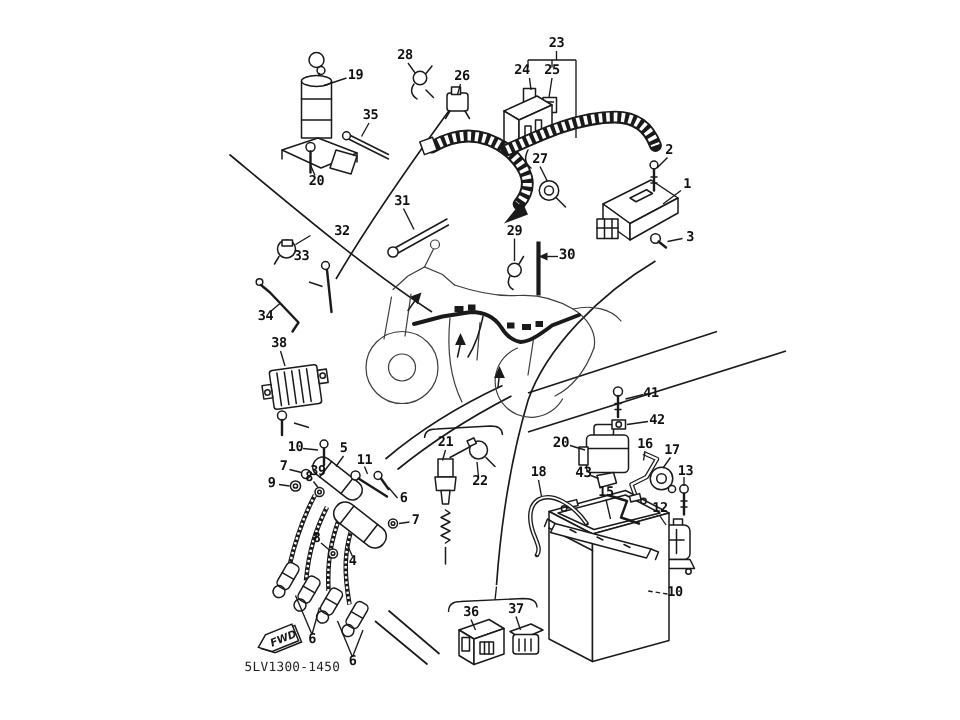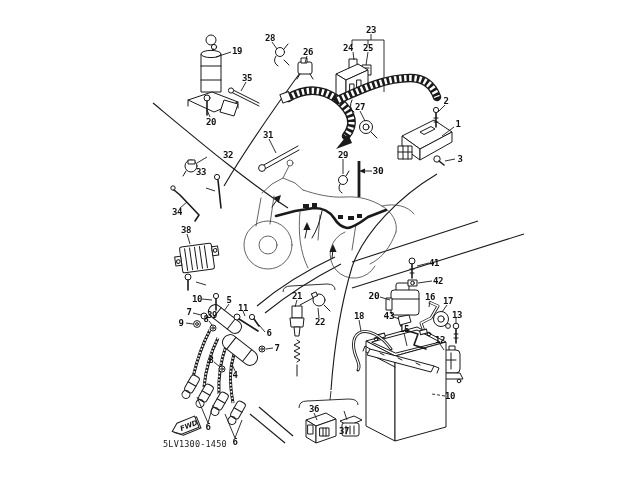--- a/index.html
+++ b/index.html
@@ -446,15 +446,15 @@
       <span class="callout bold" style="left: 374px; top: 296px;">20</span>
       <span class="callout bold" style="left: 389px; top: 316px;">43</span>
       <span class="callout" style="left: 430px; top: 297px;">16</span>
       <span class="callout" style="left: 448px; top: 301px;">17</span>
       <span class="callout" style="left: 457px; top: 315px;">13</span>
       <span class="callout" style="left: 440px; top: 340px;">12</span>
       <span class="callout" style="left: 404px; top: 329px;">15</span>
       <span class="callout" style="left: 359px; top: 316px;">18</span>
       <span class="callout" style="left: 450px; top: 396px;">10</span>
       <span class="callout" style="left: 314px; top: 409px;">36</span>
-      <span class="callout" style="left: 344px; top: 407px; margin-top: 24px;">37</span>
+      <span class="callout" style="left: 344px; top: 407px;">37</span>
     </div>
 </div>
 
 </body></html>

